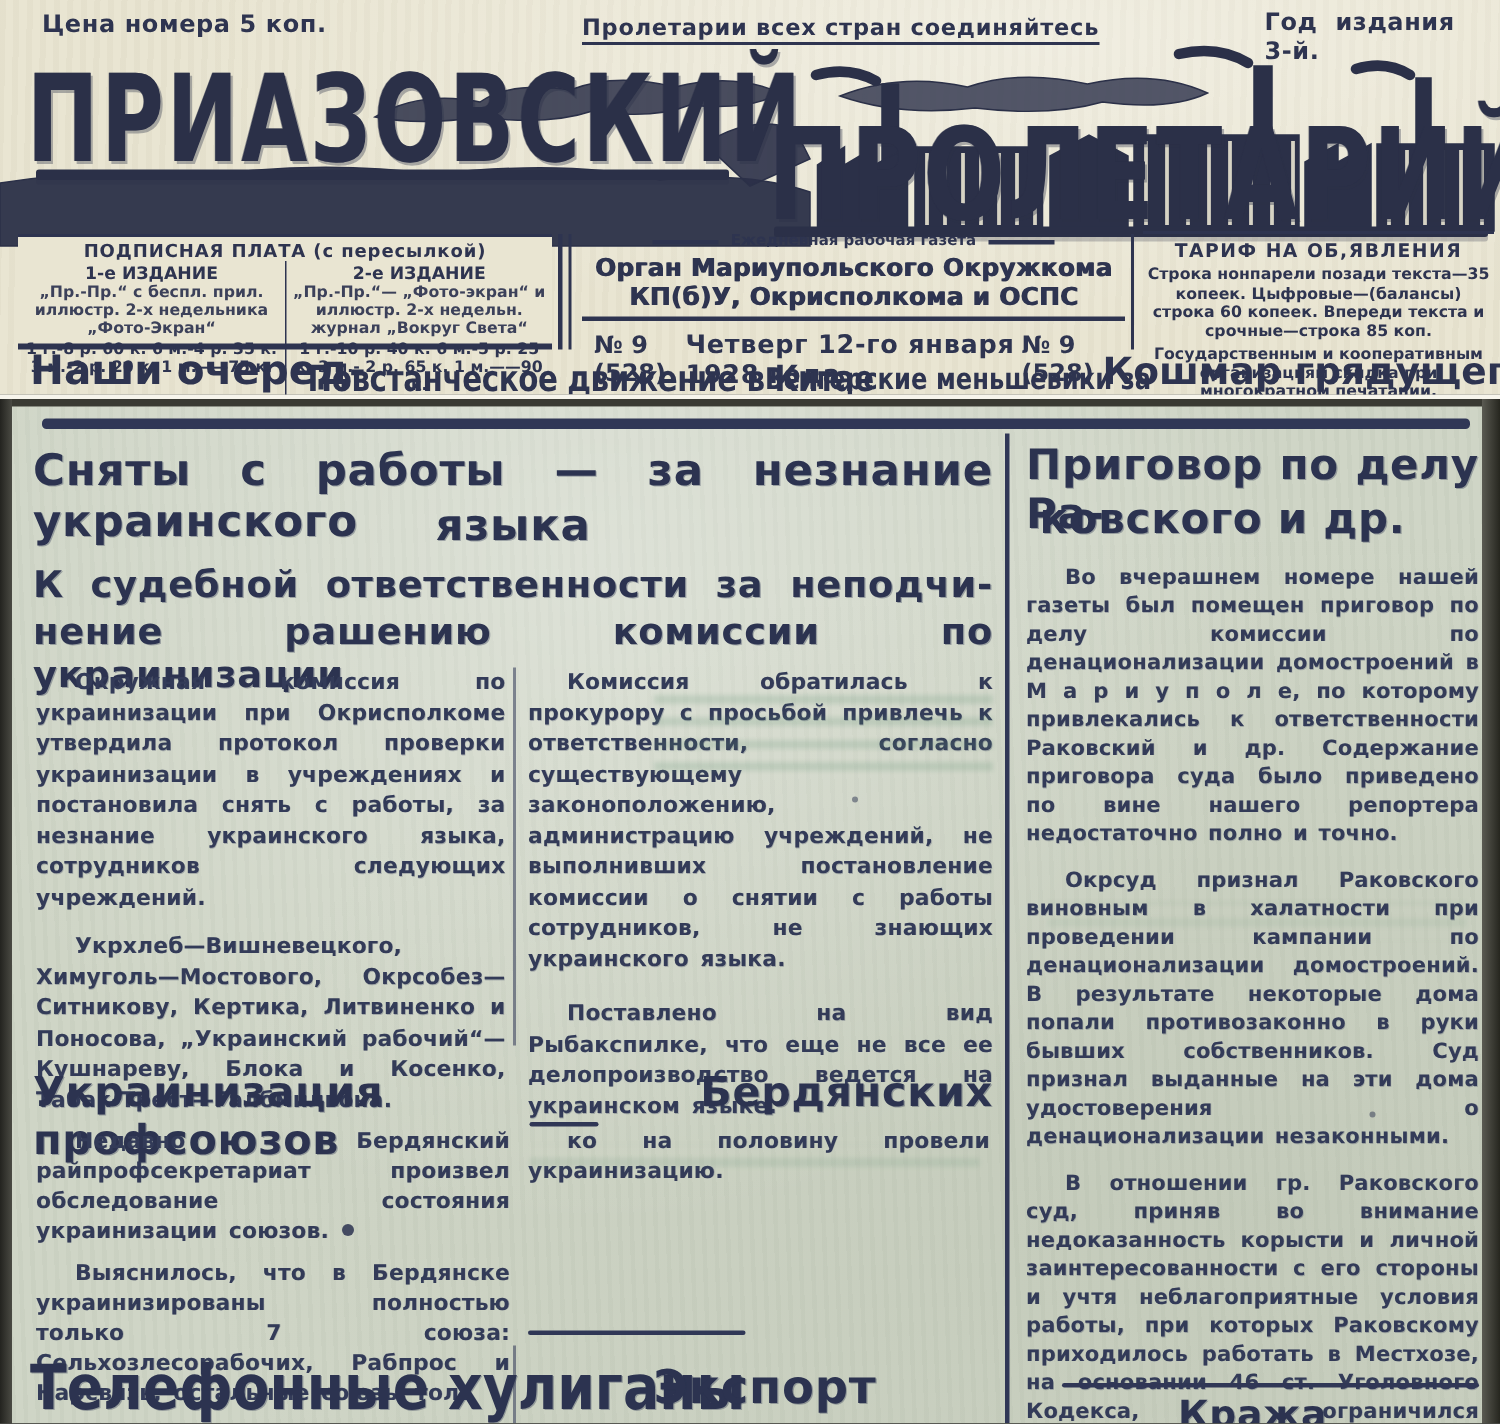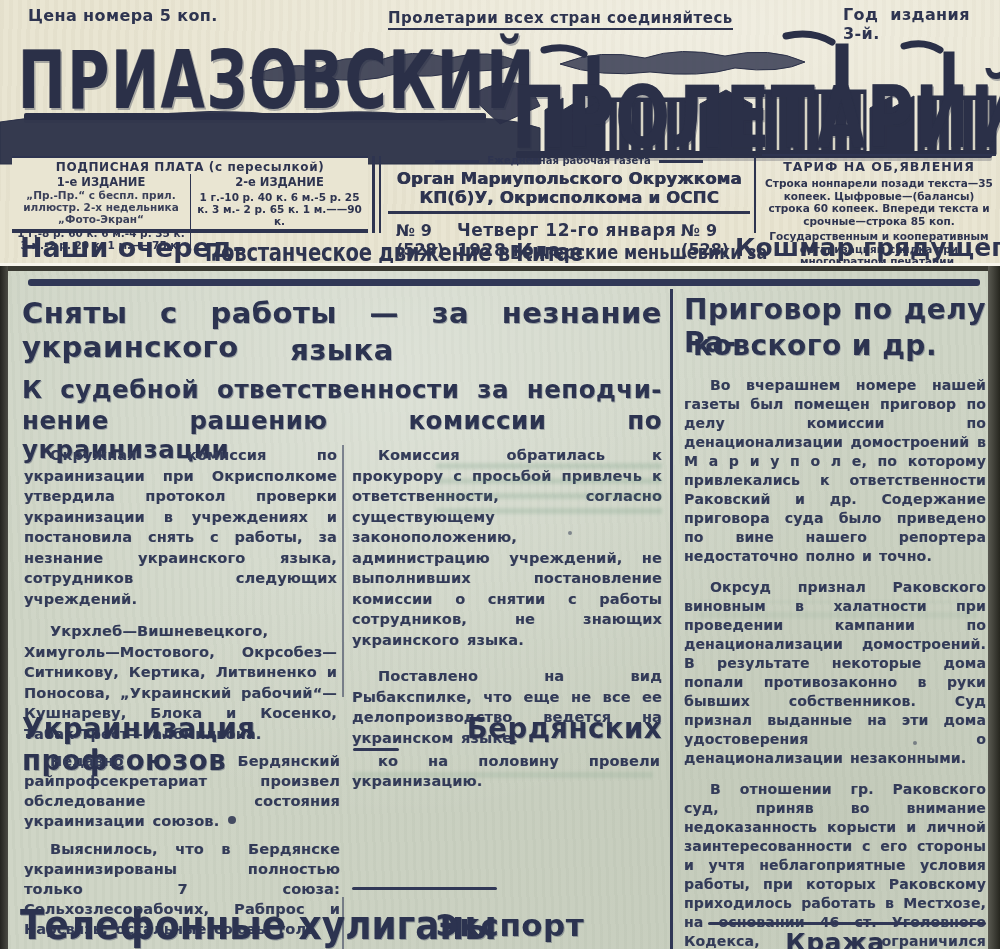--- a/index.html
+++ b/index.html
@@ -122,20 +122,21 @@
     <div class="abs box" style="left:12px;top:156px;width:356px;height:77px;z-index:4;background:#e9e5d2;">
       <div class="sub-head">ПОДПИСНАЯ ПЛАТА (с пересылкой)</div>
       <div class="sub-cols">
         <div class="sub-col">
           <div class="sub-col-title">1-е ИЗДАНИЕ</div>
           <div class="sub-col-desc">„Пр.-Пр.“ с беспл. прил. иллюстр. 2-х недельника „Фото-Экран“</div>
           <div class="sub-col-prices">1 г.-8 р. 60 к.  6 м.-4 р. 35 к. 3 м.-2 р. 20 к.  1 м.——75 к.</div>
         </div>
         <div class="sub-col">
           <div class="sub-col-title">2-е ИЗДАНИЕ</div>
+          <div class="sub-col-desc">„Пр.-Пр.“— „Фото-экран“ и иллюстр. 2-х недельн. журнал „Вокруг Света“</div>
           <div class="sub-col-prices">1 г.-10 р. 40 к.  6 м.-5 р. 25 к. 3 м.- 2 р. 65 к.  1 м.——90 к.</div>
         </div>
       </div>
     </div>
 
     <div class="abs vr2" style="left:372px;top:156px;height:77px;z-index:4;">
         <i></i>
         <i></i>
       </div>
 

